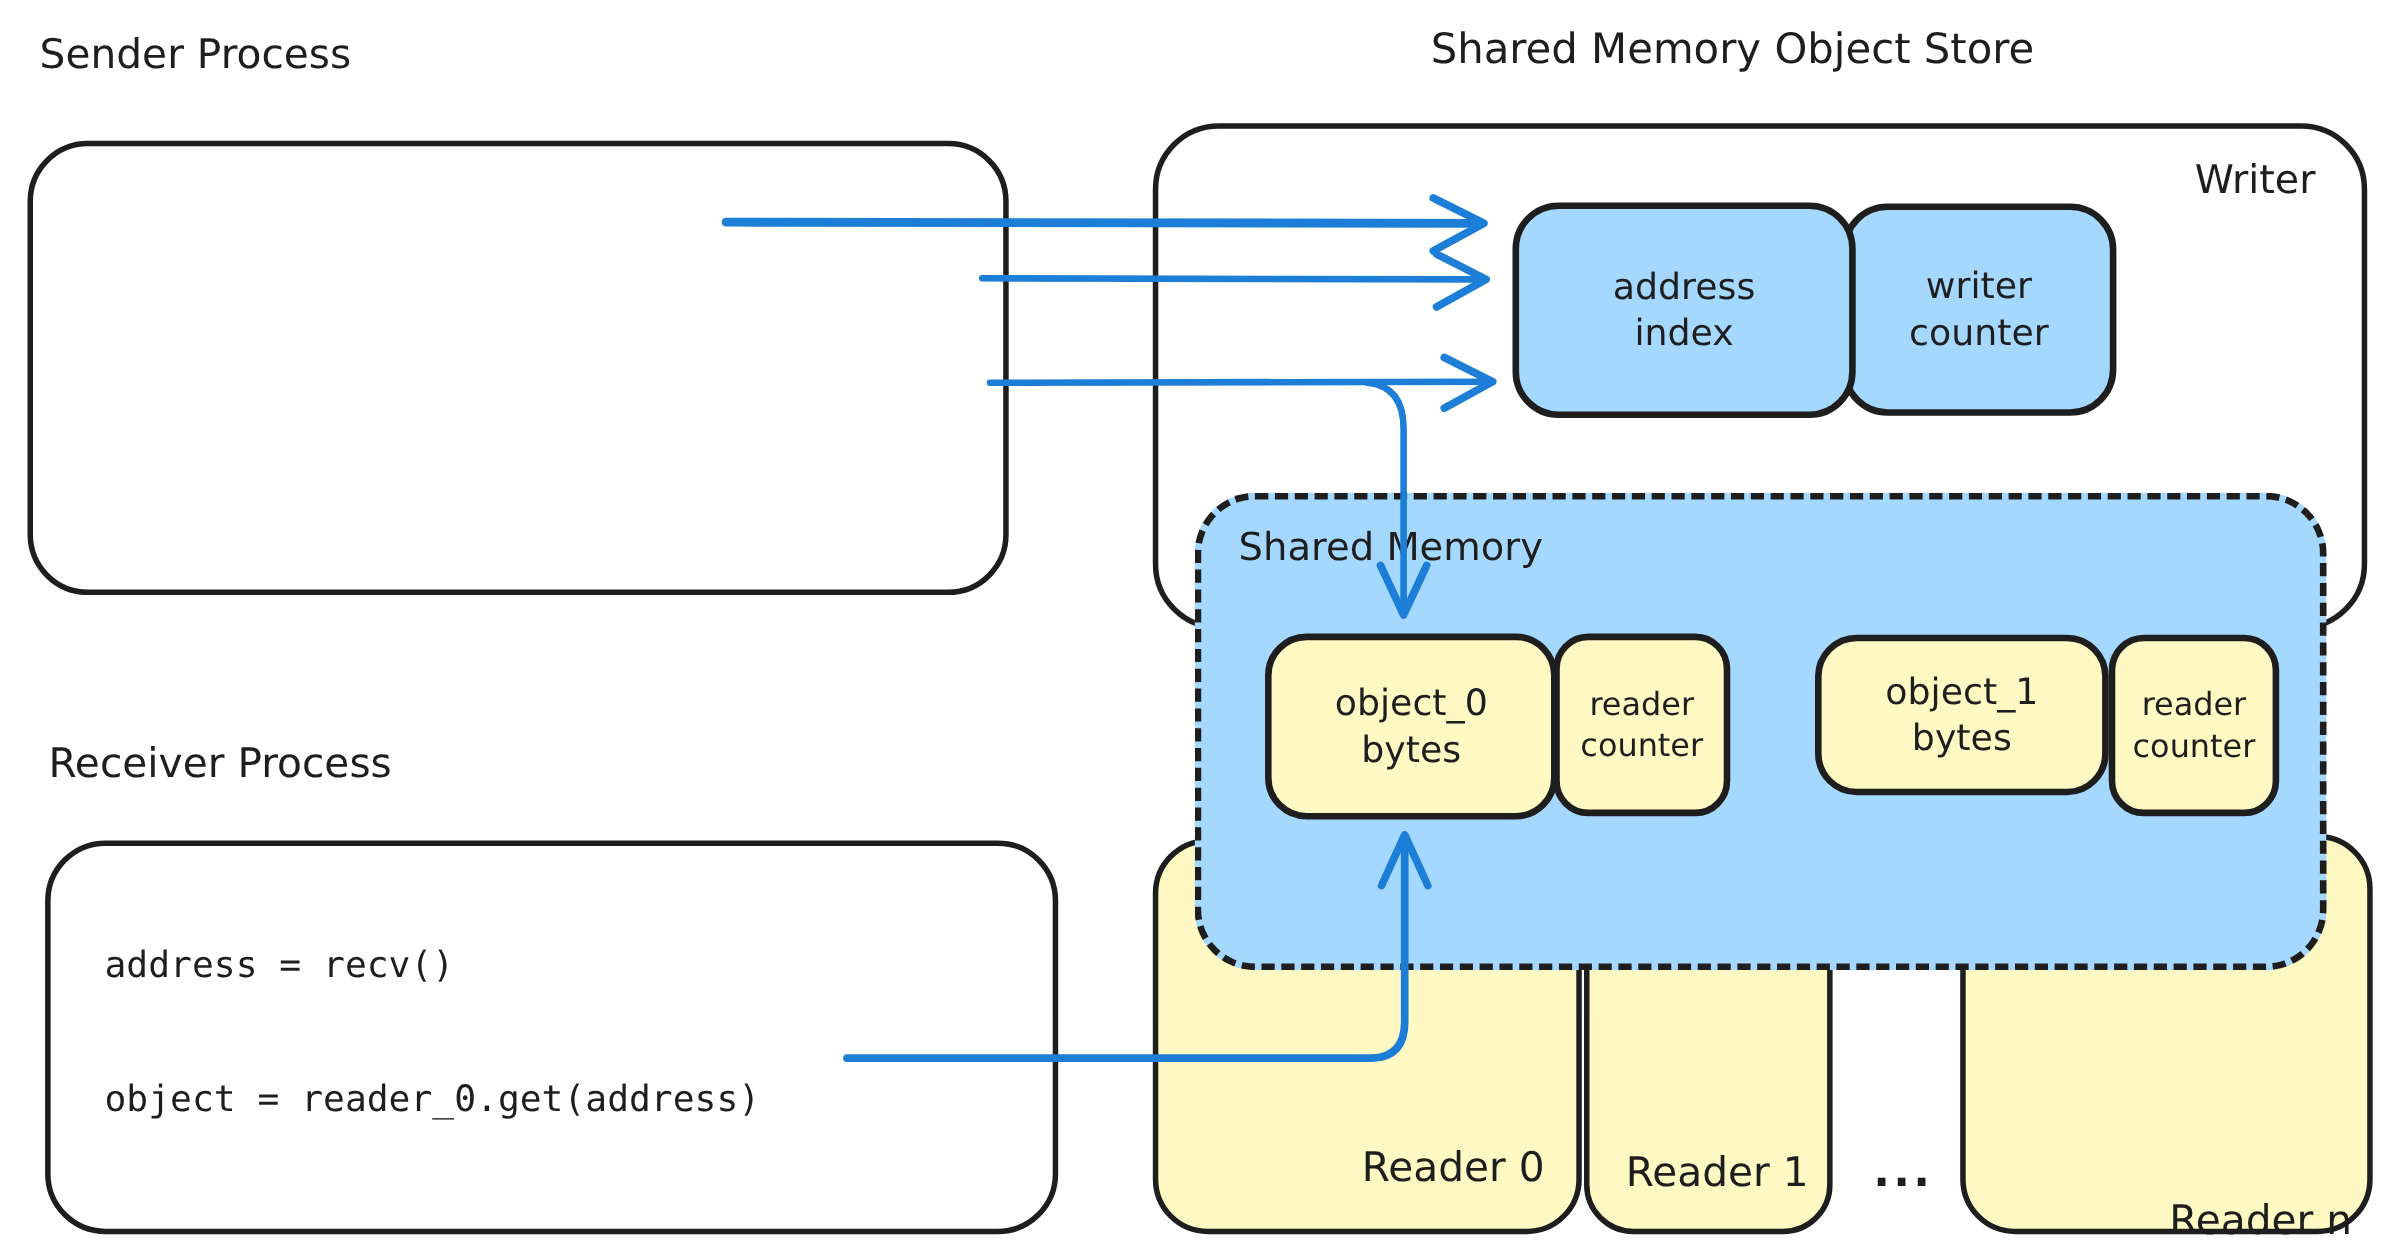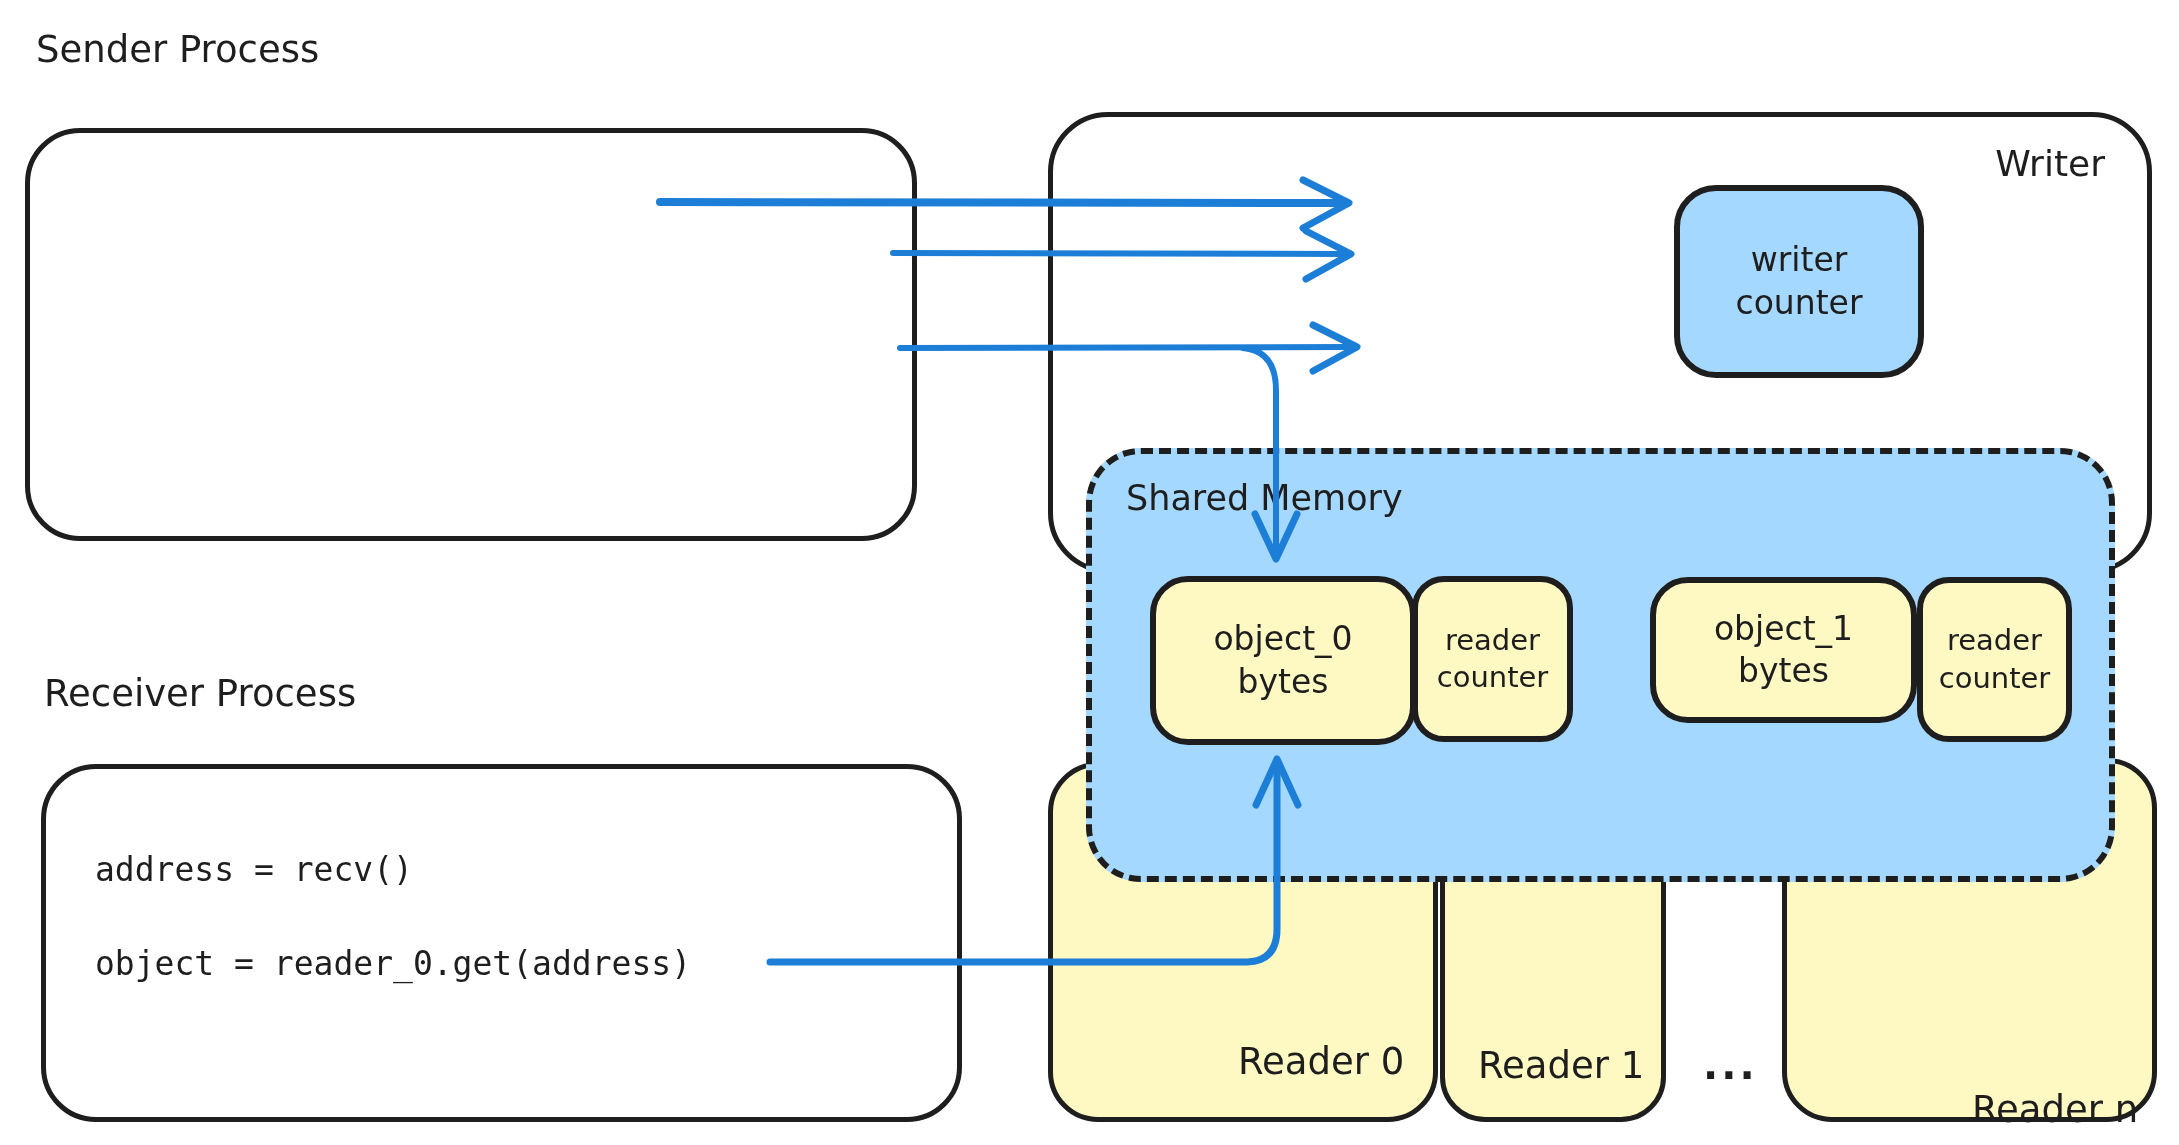--- a/index.html
+++ b/index.html
@@ -55,34 +55,37 @@
 </head>
 <body>
 
 <div class="canvas">
 
   <div class="abs proc-title" style="left:36px; top:28px;">Sender Process</div>
   <div class="box" style="left:25px; top:128px; width:892px; height:413px;"></div>
 
   <div class="abs proc-title" style="left:44px; top:672px;">Receiver Process</div>
   <div class="box" style="left:41px; top:764px; width:921px; height:358px;"></div>
-  <pre class="code" style="left:95px; top:846px; line-height:47px;">address = recv()
+  <pre class="code" style="left:95px; top:846px; line-height:61px;">address = recv()
 
 object = reader_0.get(address)</pre>
 
+  <div class="abs title" style="left:1230px; top:22px; width:690px; text-align:center;">Shared Memory Object Store</div>
 
   <div class="box" style="left:1048px; top:112px; width:1104px; height:461px; border-radius:60px; z-index:1;"></div>
   <div class="abs" style="left:1890px; top:143px; width:215px; text-align:right; font-size:36px; z-index:4;">Writer</div>
 
   <div class="box fill-white" style="left:1048px; top:762px; width:390px; height:360px; border-radius:50px; z-index:2;"></div>
   <div class="box fill-white" style="left:1440px; top:765px; width:226px; height:357px; border-radius:45px; z-index:2;"></div>
   <div class="box fill-white" style="left:1782px; top:758px; width:375px; height:364px; border-radius:50px; z-index:2;"></div>
 
   <div class="center-label box b6 fill-blue" style="left:1674px; top:185px; width:250px; height:193px; border-radius:42px; font-size:33px; z-index:5;">writer
 counter</div>
+  <div class="center-label box b6 fill-blue" style="left:1375px; top:184px; width:312px; height:196px; border-radius:42px; font-size:33px; z-index:6;">address
+index</div>
 
   <div class="box b6 dashed fill-blue" style="left:1086px; top:448px; width:1029px; height:434px; border-radius:55px; z-index:10;"></div>
   <div class="abs" style="left:1126px; top:478px; font-size:35px; z-index:12; white-space:nowrap;">Shared Memory</div>
 
   <div class="center-label box b6 fill-white" style="left:1412px; top:576px; width:161px; height:166px; border-radius:32px; font-size:29px; z-index:11;">reader
 counter</div>
   <div class="center-label box b6 fill-white" style="left:1150px; top:576px; width:266px; height:169px; border-radius:38px; font-size:33px; z-index:12;">object_0
 bytes</div>
 
   <div class="center-label box b6 fill-white" style="left:1917px; top:577px; width:155px; height:165px; border-radius:32px; font-size:29px; z-index:11;">reader

